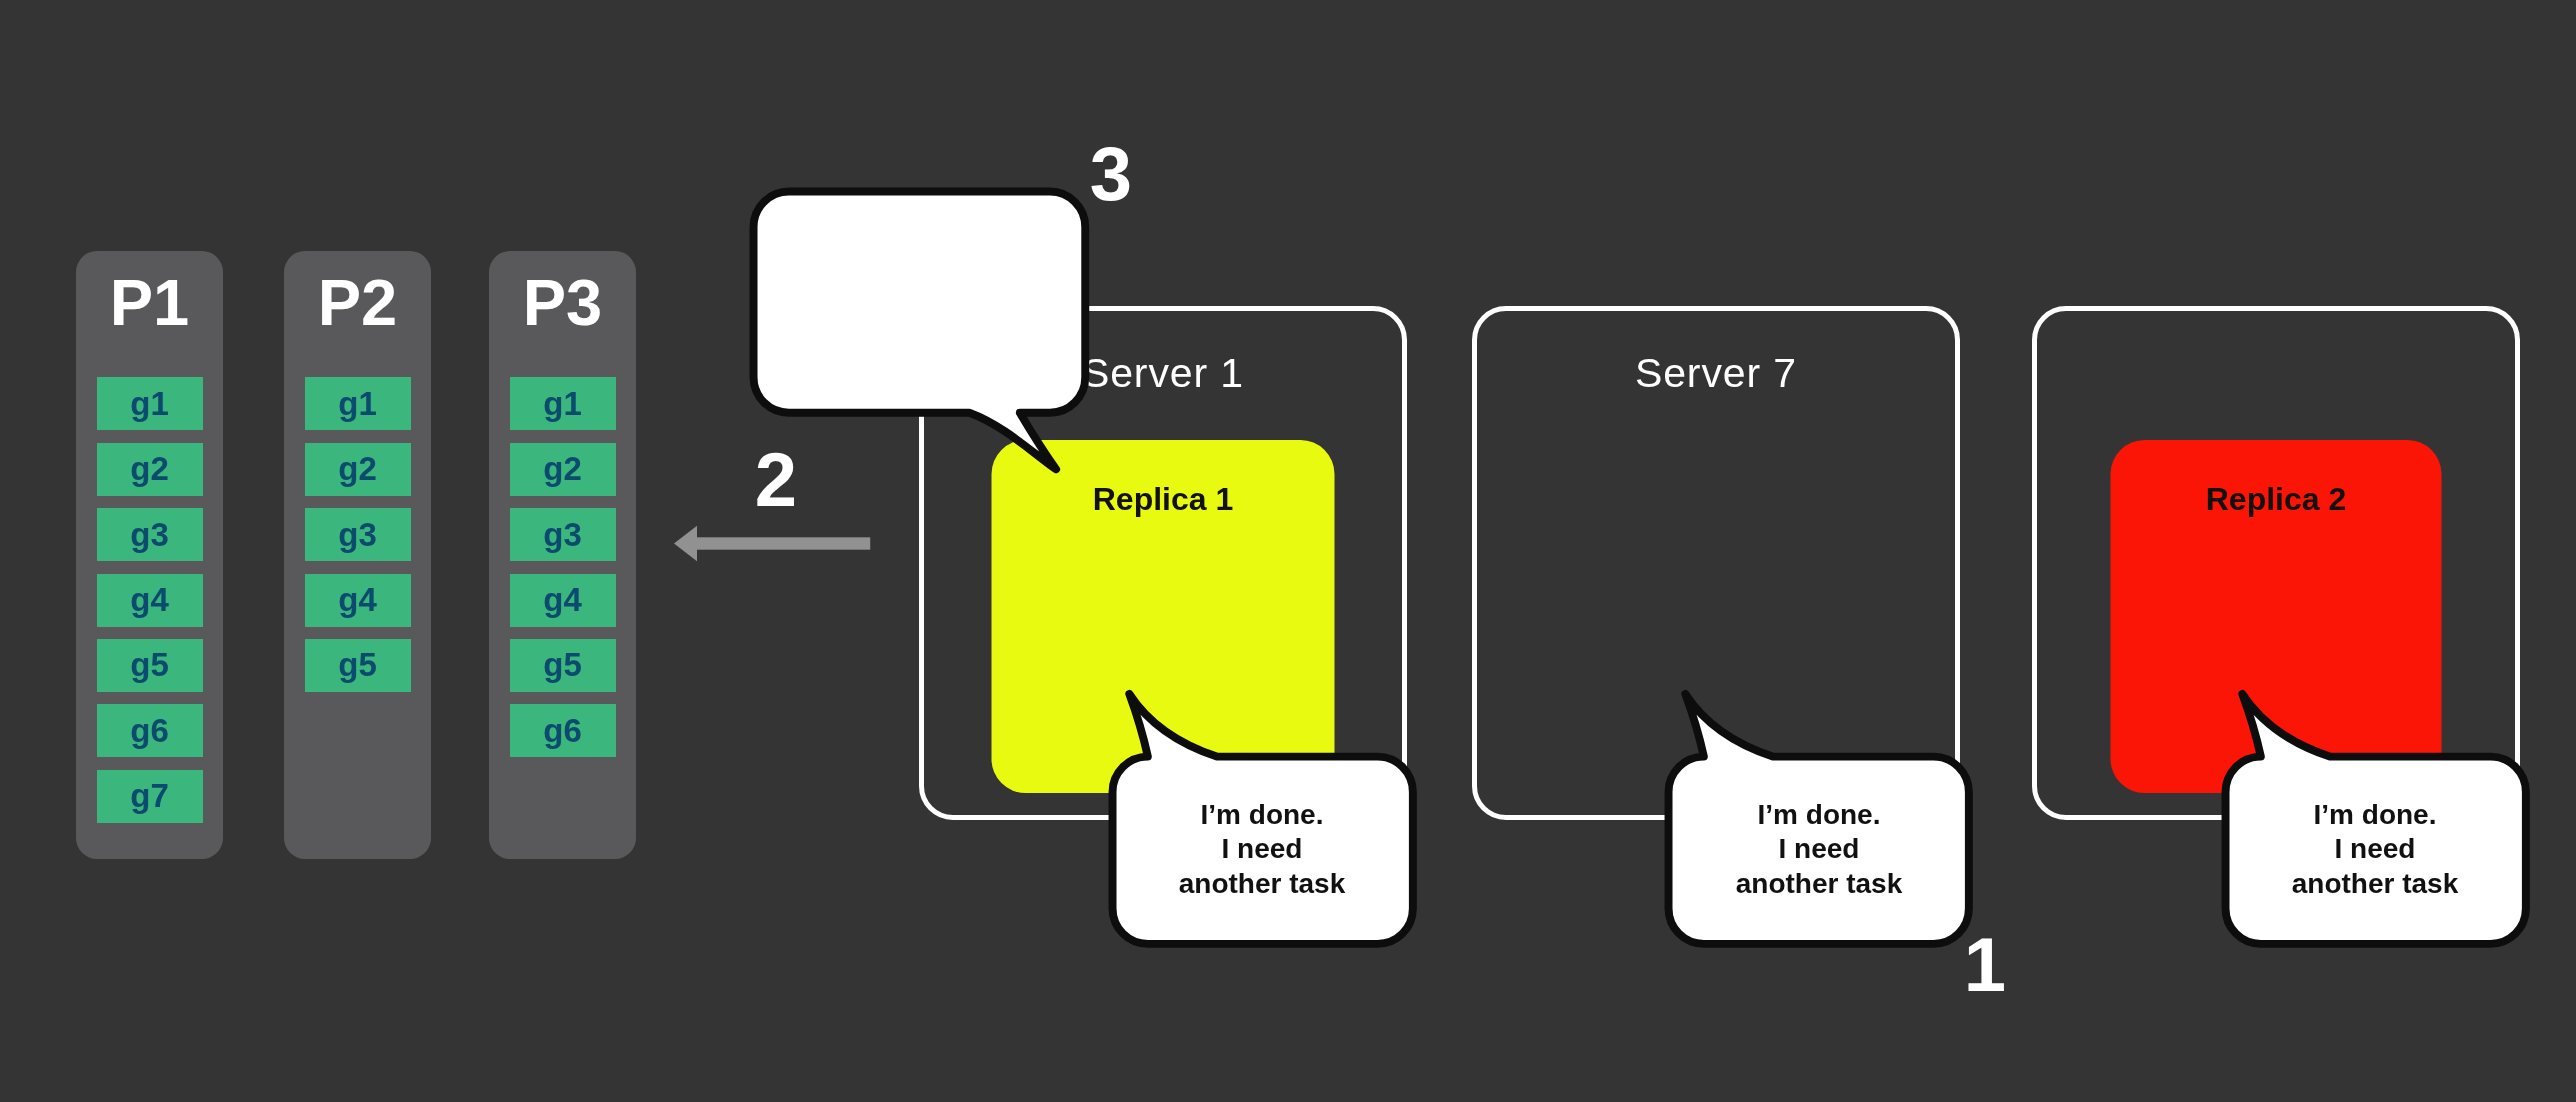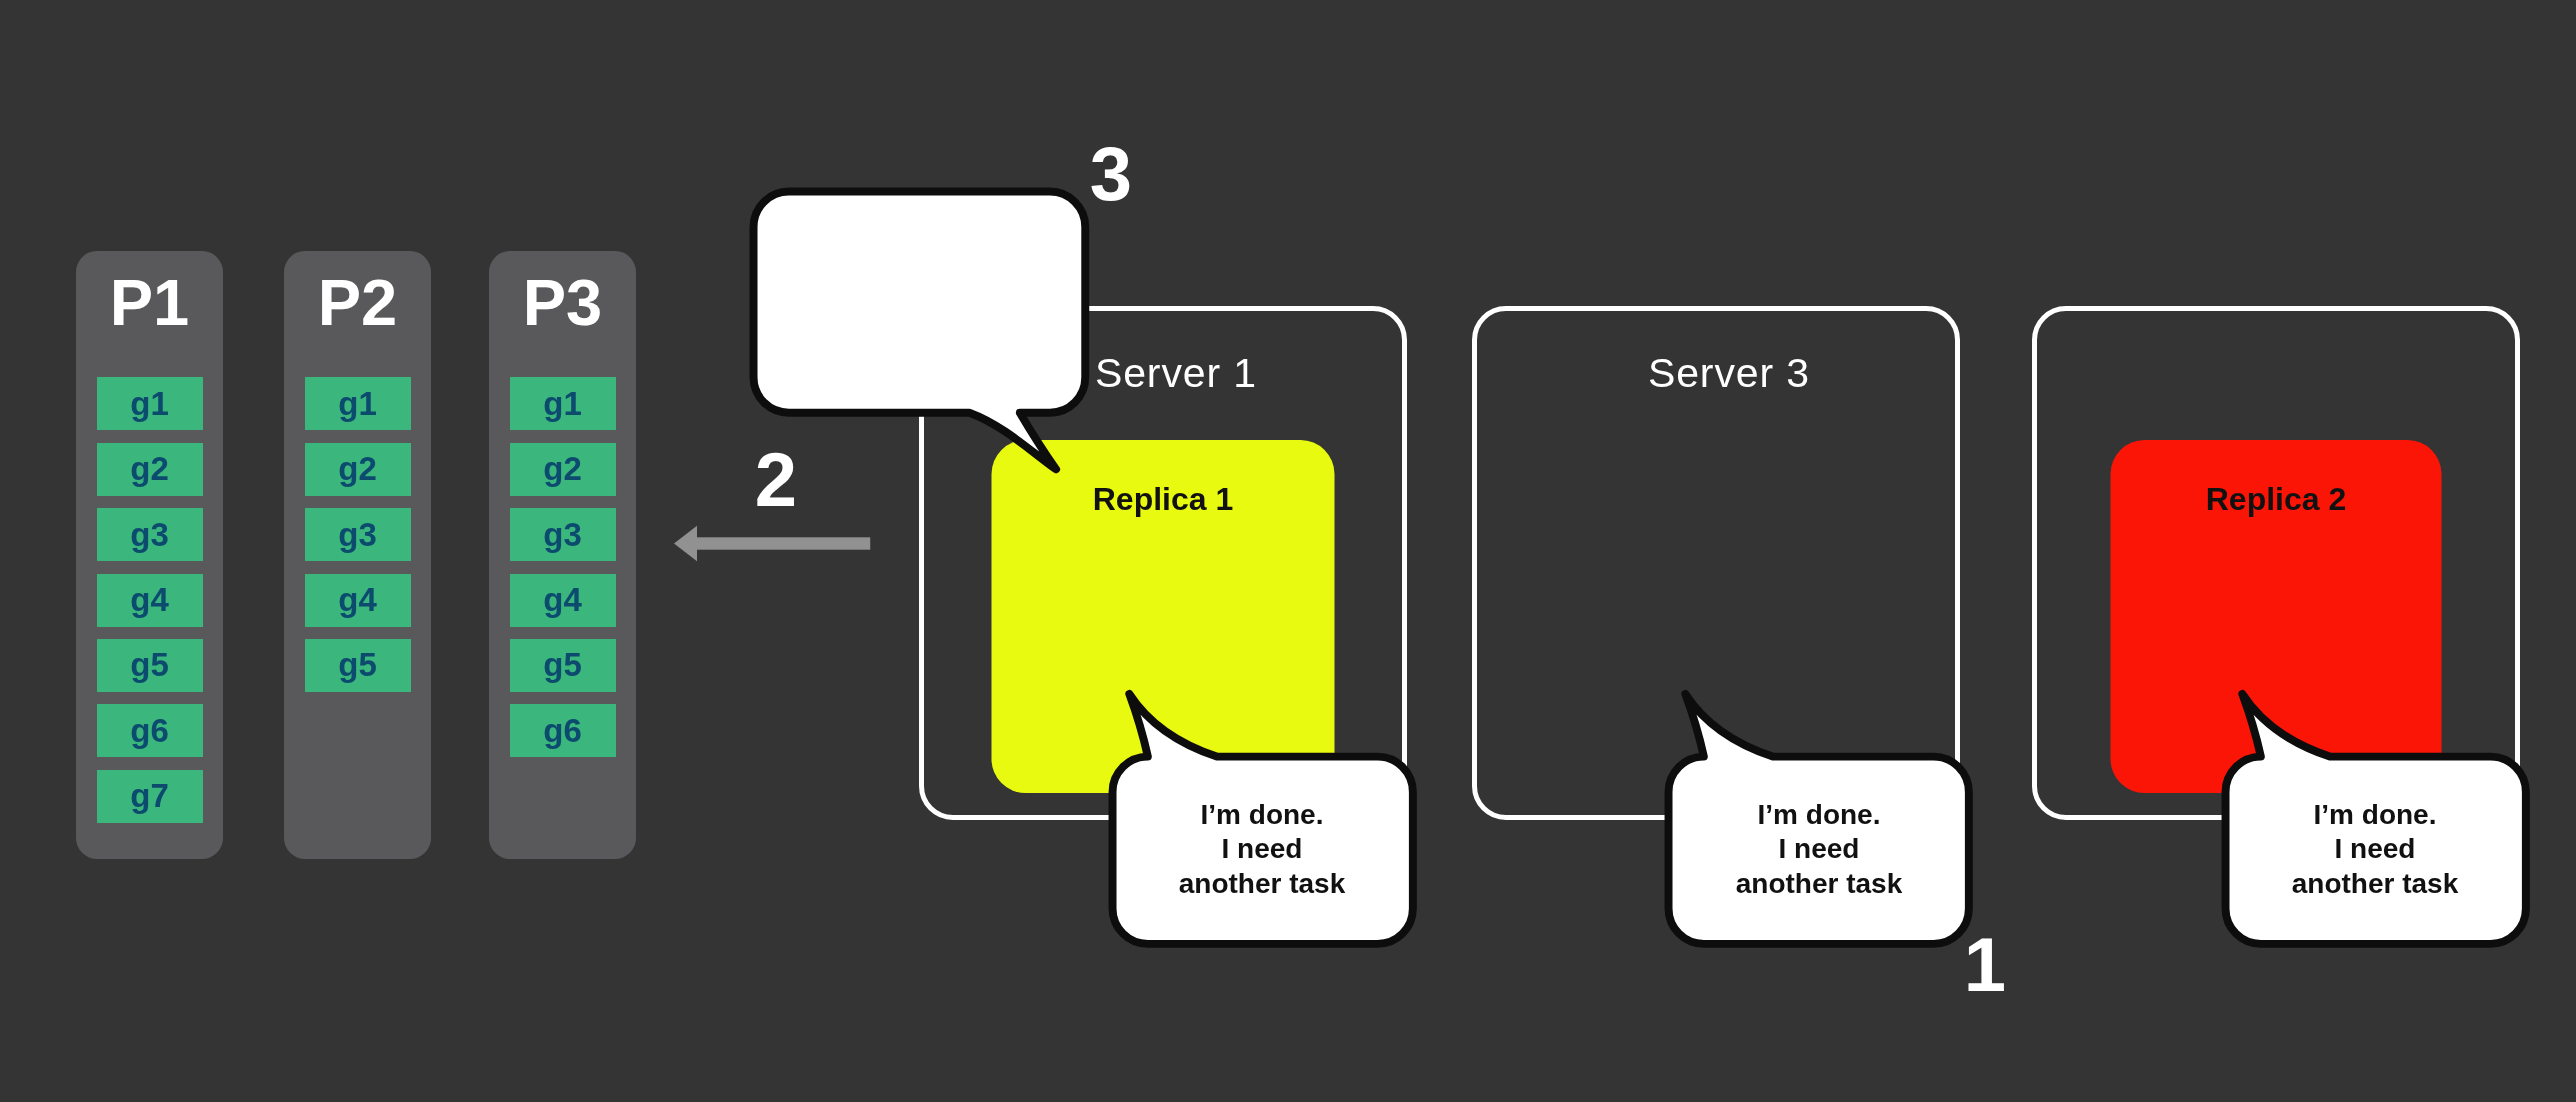--- a/index.html
+++ b/index.html
@@ -43,21 +43,21 @@
   .server {
     position: absolute;
     top: 306px;
     width: 488px; height: 514px;
     border: 5.3px solid #ffffff;
     border-radius: 34px;
     box-sizing: border-box;
   }
   .server-label {
     position: absolute;
-    top: 39px; left: 13px; width: 100%;
+    top: 39px; left: 0; width: 100%;
     text-align: center;
     font-size: 41px; color: #ffffff; font-weight: normal;
     letter-spacing: 0.9px;
   }
   .replica {
     position: absolute;
     top: 129px; left: 50%;
     transform: translateX(-50%);
     width: 331px; height: 353px;
     border-radius: 34px;
@@ -150,21 +150,21 @@
   </svg>
 
   <div class="server" style="left:919px">
     <div class="server-label">Server 1</div>
     <div class="replica" style="background: rgb(232, 250, 15); padding-left: 12px;">
       <div class="replica-label">Replica 1</div>
     </div>
   </div>
 
   <div class="server" style="left:1472px">
-    <div class="server-label">Server 3</div>
+    <div class="server-label">Server 7</div>
   </div>
 
   <div class="server" style="left:2032px">
     <div class="replica" style="background: rgb(251, 21, 7);">
       <div class="replica-label">Replica 2</div>
     </div>
   </div>
 
   <svg class="bubble-svg" style="left:750px; top:188px" width="345" height="292" viewBox="0 0 390 330">
     <path d="M 44 4 H 339 A 40 40 0 0 1 379 44 V 214 A 40 40 0 0 1 339 254 H 305 C 318 276 332 298 346 318 C 318 298 286 268 248 254 H 44 A 40 40 0 0 1 4 214 V 44 A 40 40 0 0 1 44 4 Z"></path>

